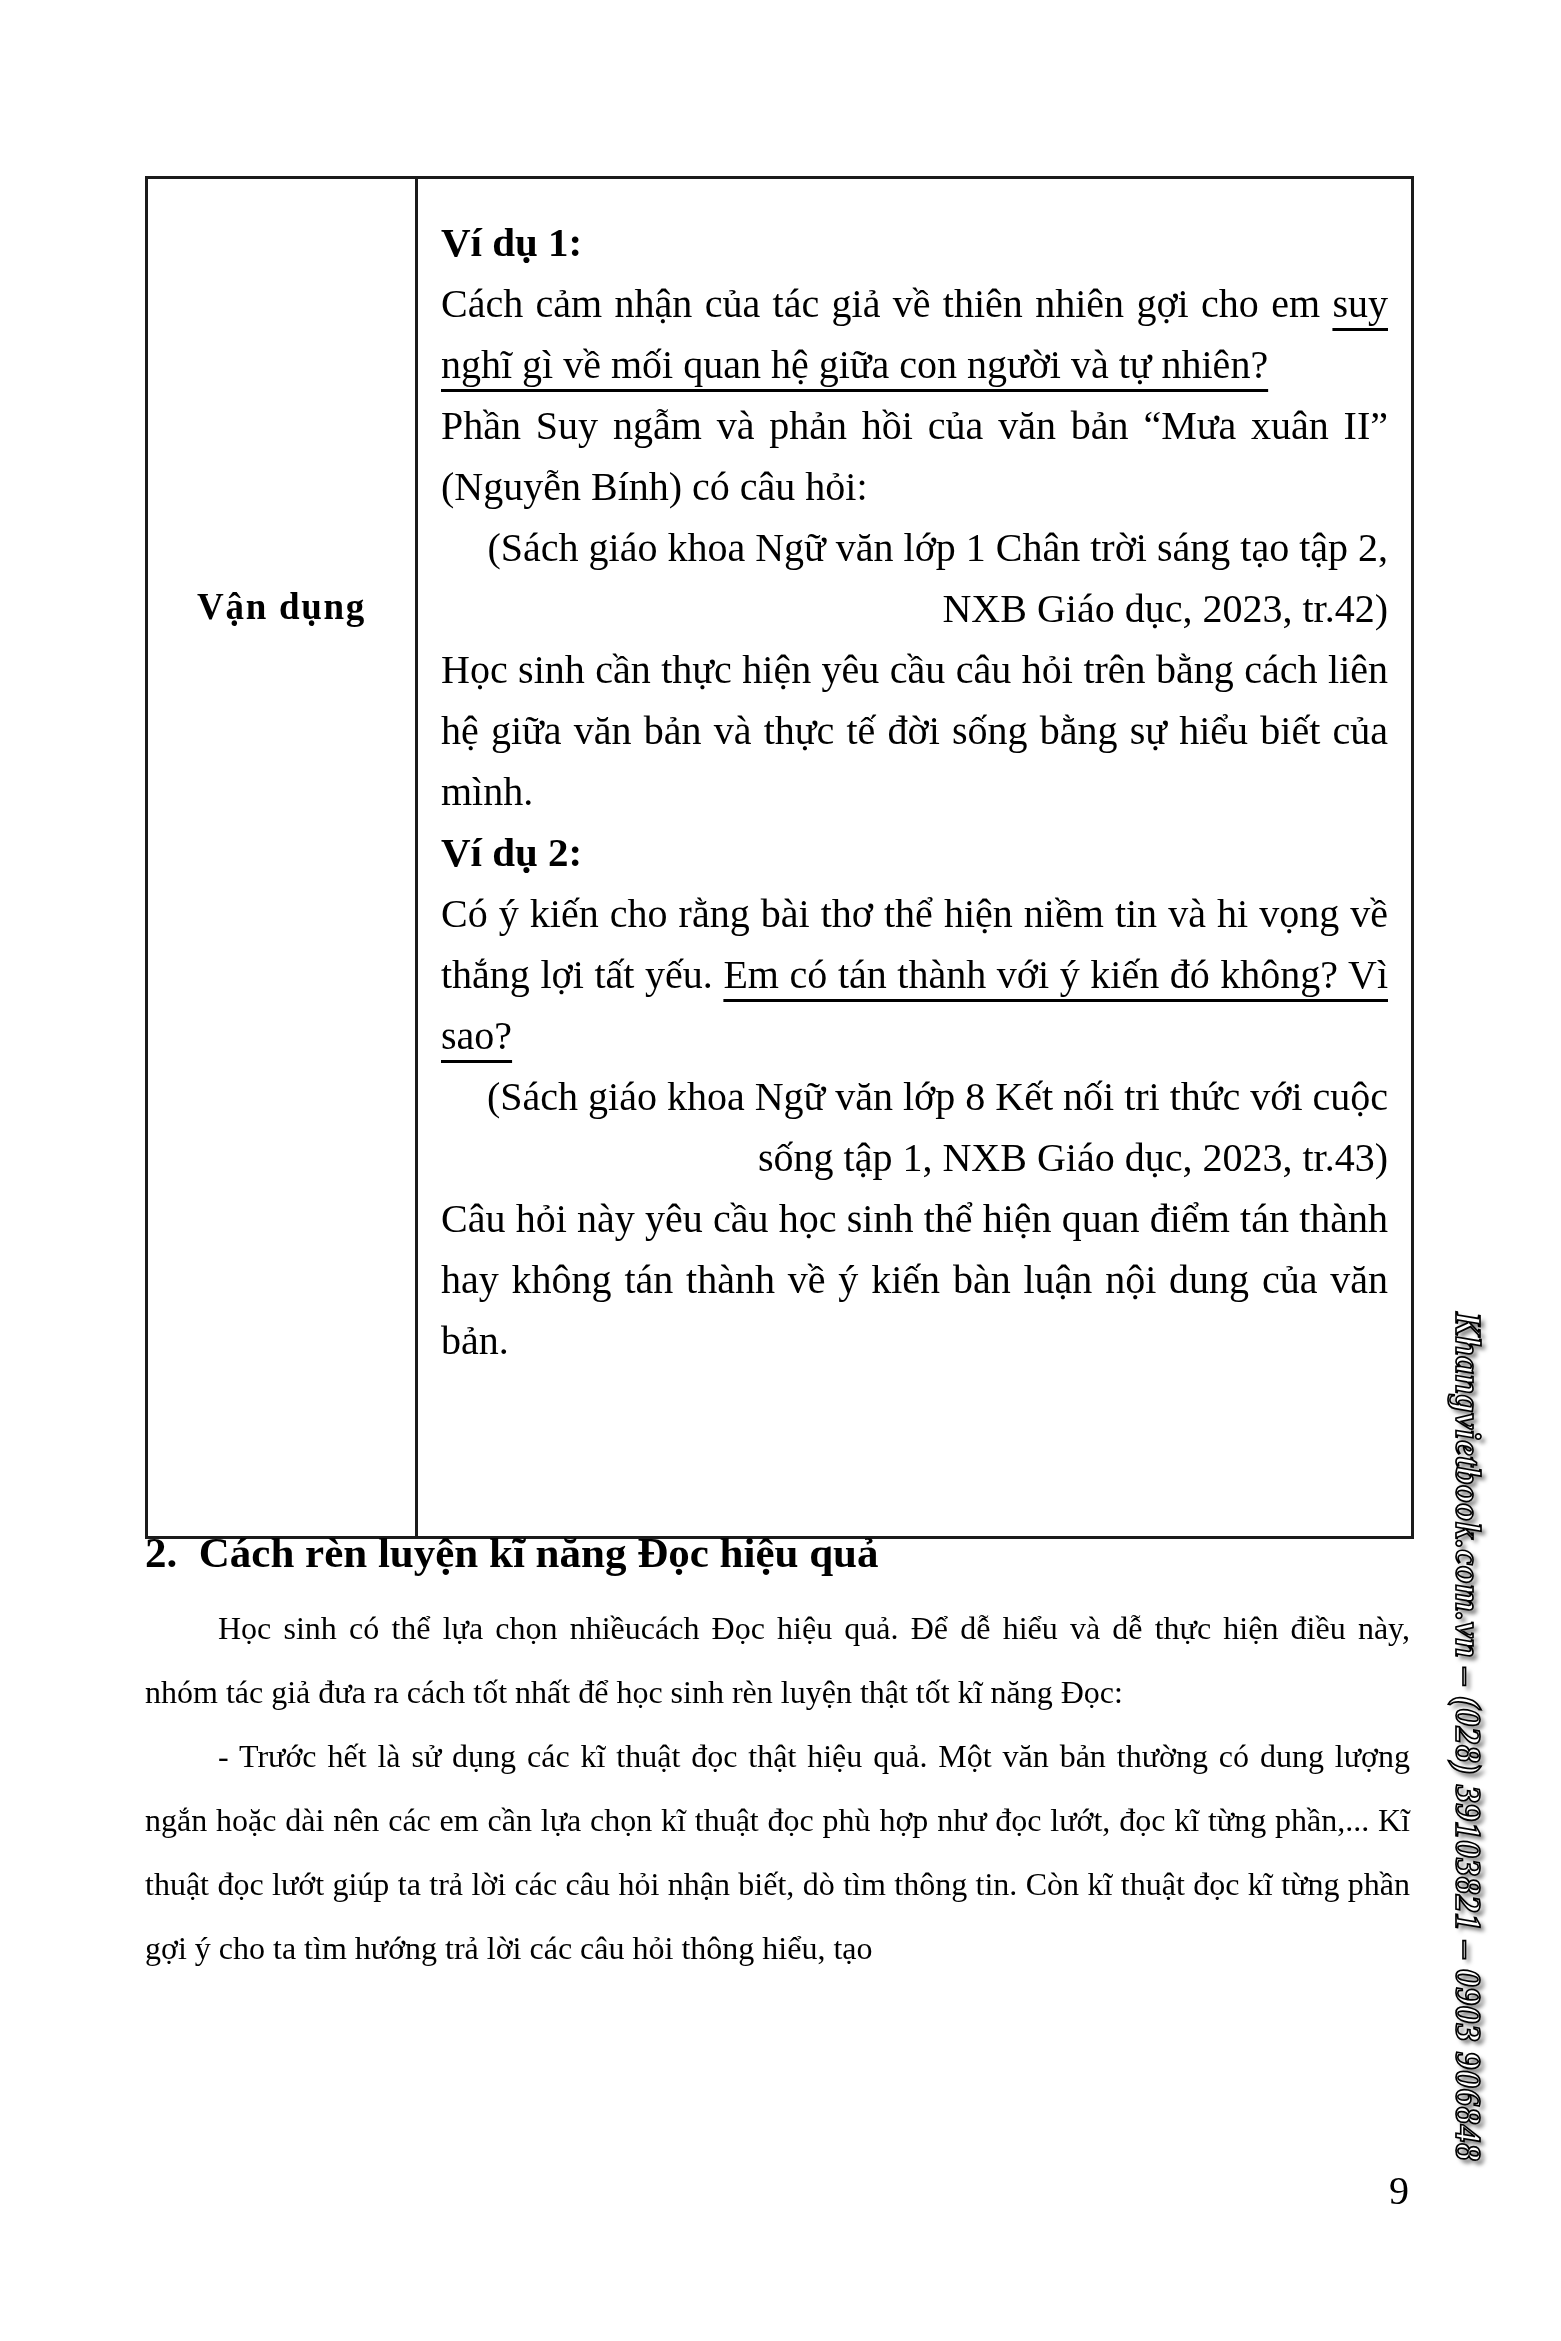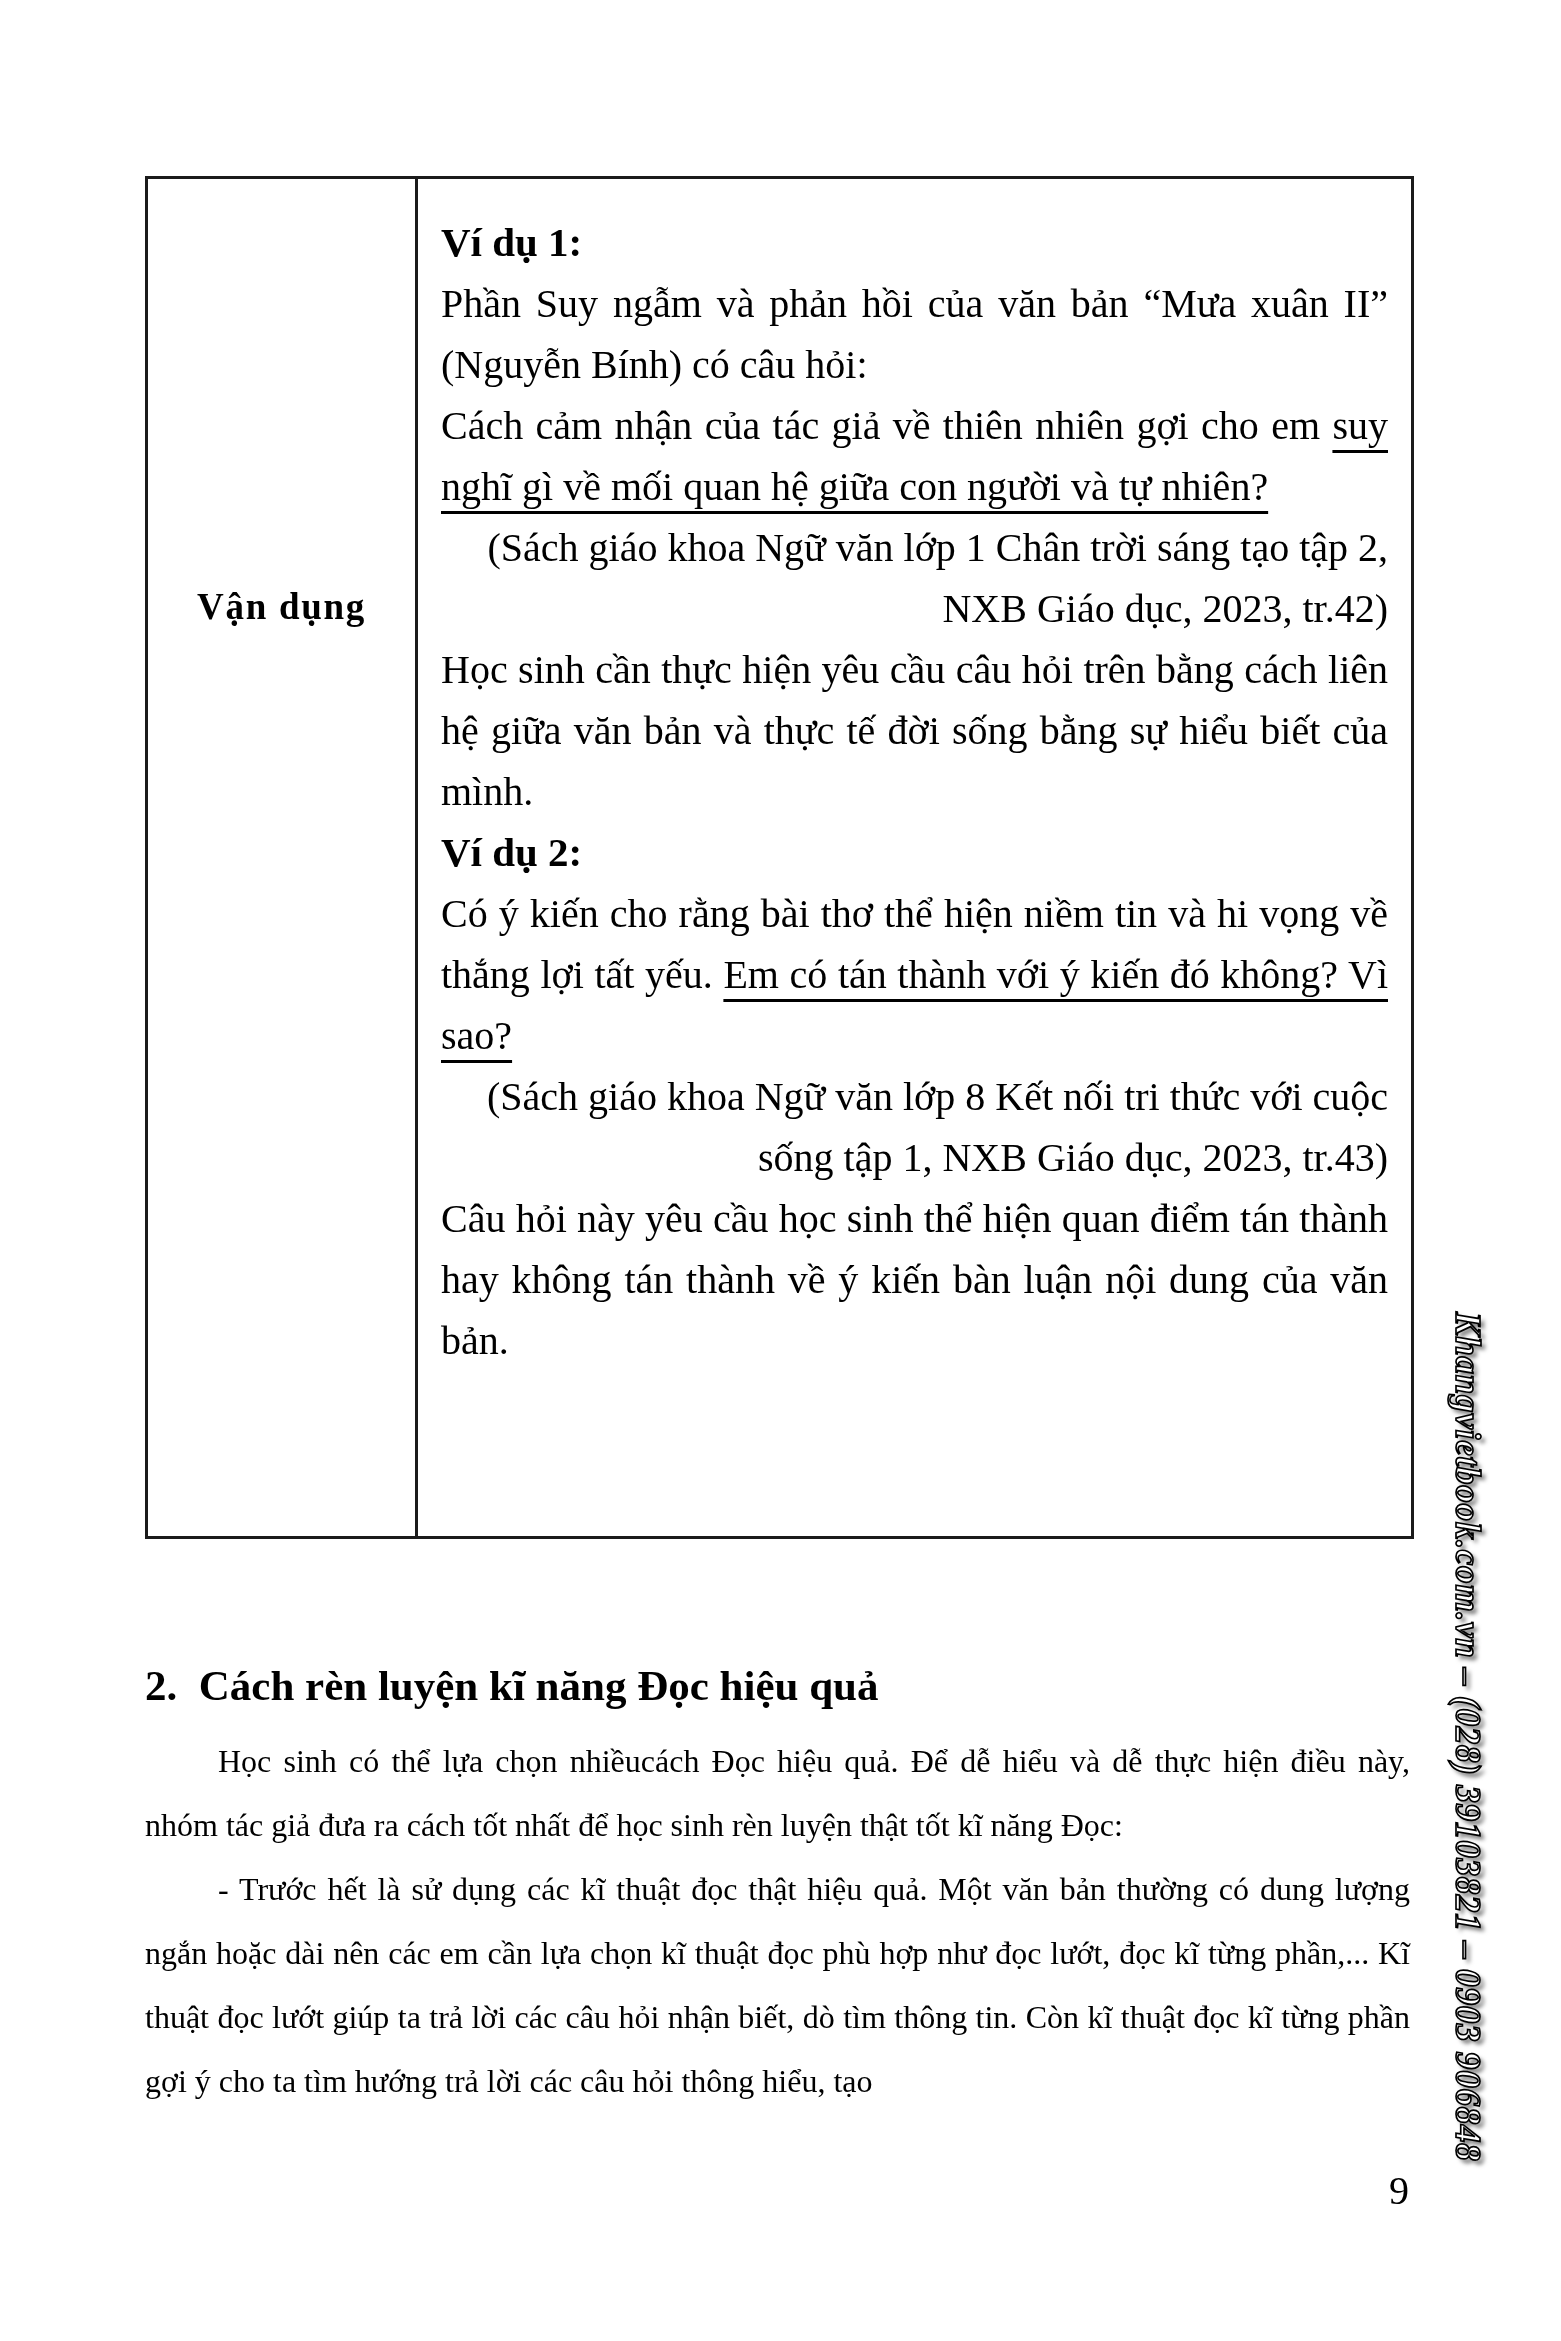--- a/index.html
+++ b/index.html
@@ -49,21 +49,21 @@
   .ul-seg {
     text-decoration: underline;
     text-decoration-thickness: 3.3px;
     text-underline-offset: 10.7px;
   }
 
   
   .section {
     position: absolute;
     left: 145px;
-    top: 1655px;
+    top: 1522px;
     width: 1265px;
   }
   .section-heading {
     font-size: 43px;
     line-height: 61px;
     font-weight: bold;
     margin-bottom: 13.2px;
     white-space: nowrap;
   }
   .section-heading .sec-num { display: inline-block; margin-right: 21.5px; }
@@ -105,22 +105,22 @@
 <body>
 
 <div class="page">
 
   <div class="vtable">
     <div class="cell-label">
       <span class="label-text">Vận dụng</span>
     </div>
     <div class="cell-body">
       <p class="p-title">Ví dụ 1:</p>
+      <p class="p-just"><span>Cách cảm nhận của tác giả về thiên nhiên gợi cho em </span><span class="ul-seg">suy nghĩ gì về mối quan hệ giữa con người và tự nhiên?</span></p>
       <p class="p-just">Phần Suy ngẫm và phản hồi của văn bản “Mưa xuân II” (Nguyễn Bính) có câu hỏi:</p>
-      <p class="p-just"><span>Cách cảm nhận của tác giả về thiên nhiên gợi cho em </span><span class="ul-seg">suy nghĩ gì về mối quan hệ giữa con người và tự nhiên?</span></p>
       <p class="p-cite">(Sách giáo khoa Ngữ văn lớp 1 Chân trời sáng tạo tập 2, NXB Giáo dục, 2023, tr.42)</p>
       <p class="p-just">Học sinh cần thực hiện yêu cầu câu hỏi trên bằng cách liên hệ giữa văn bản và thực tế đời sống bằng sự hiểu biết của mình.</p>
       <p class="p-title">Ví dụ 2:</p>
       <p class="p-just"><span>Có ý kiến cho rằng bài thơ thể hiện niềm tin và hi vọng về thắng lợi tất yếu. </span><span class="ul-seg">Em có tán thành với ý kiến đó không? Vì sao?</span></p>
       <p class="p-cite">(Sách giáo khoa Ngữ văn lớp 8 Kết nối tri thức với cuộc sống tập 1, NXB Giáo dục, 2023, tr.43)</p>
       <p class="p-just">Câu hỏi này yêu cầu học sinh thể hiện quan điểm tán thành hay không tán thành về ý kiến bàn luận nội dung của văn bản.</p>
     </div>
   </div>
 
   <div class="section">

